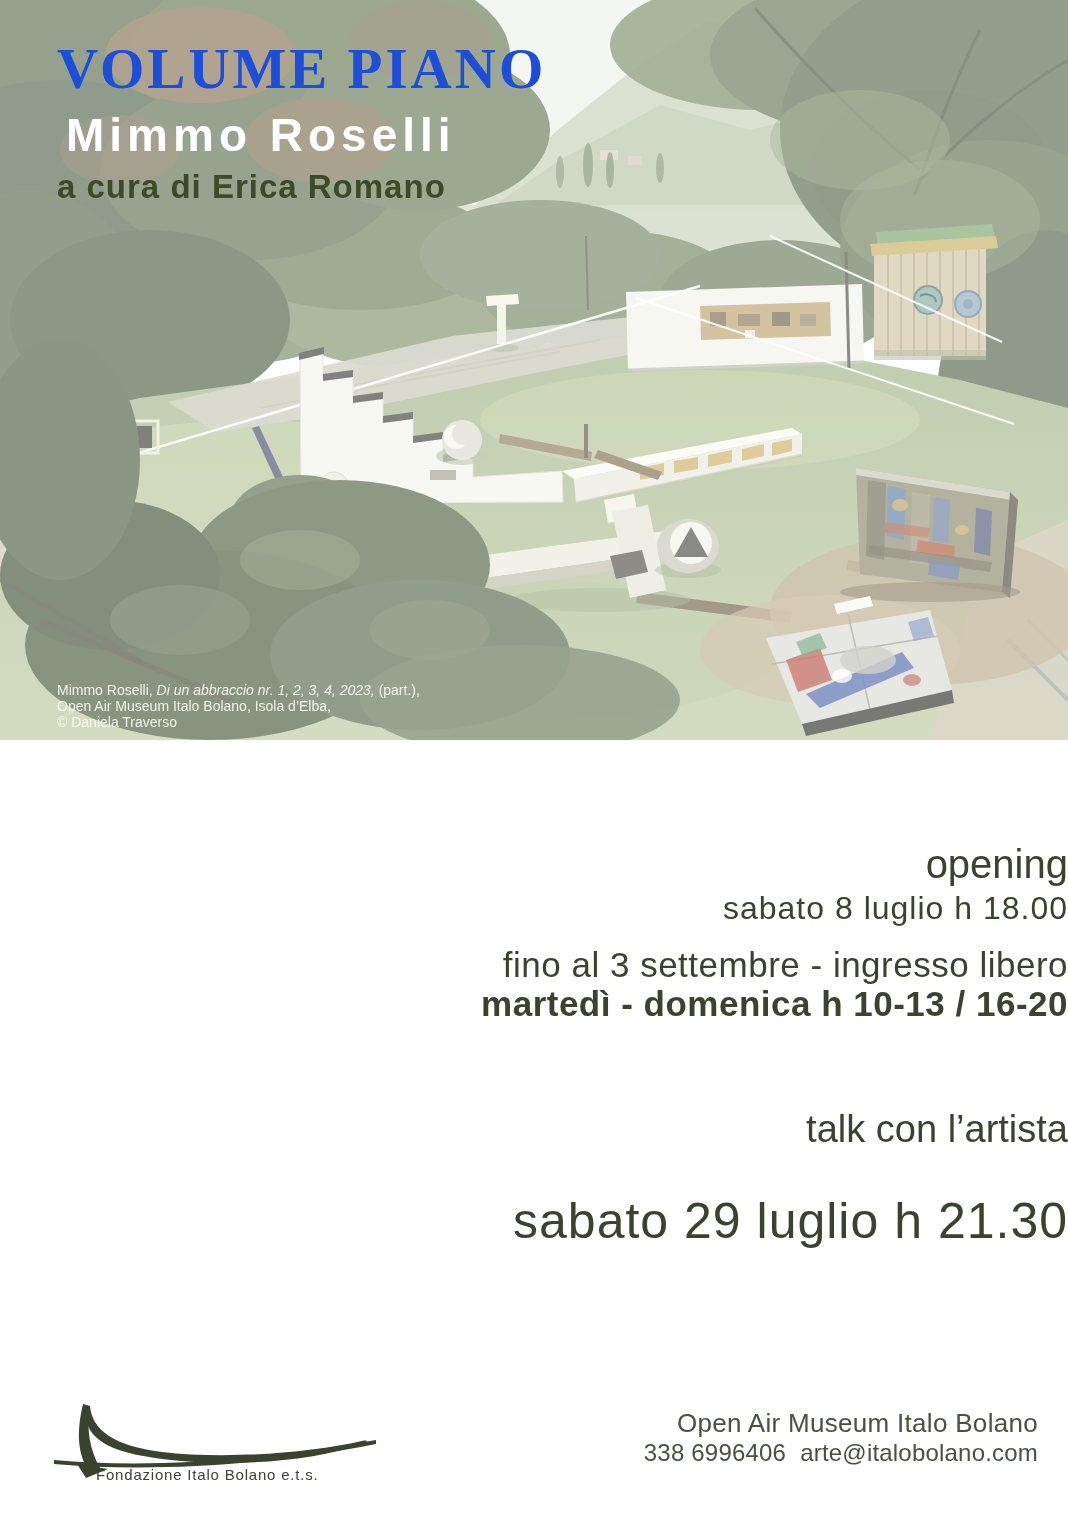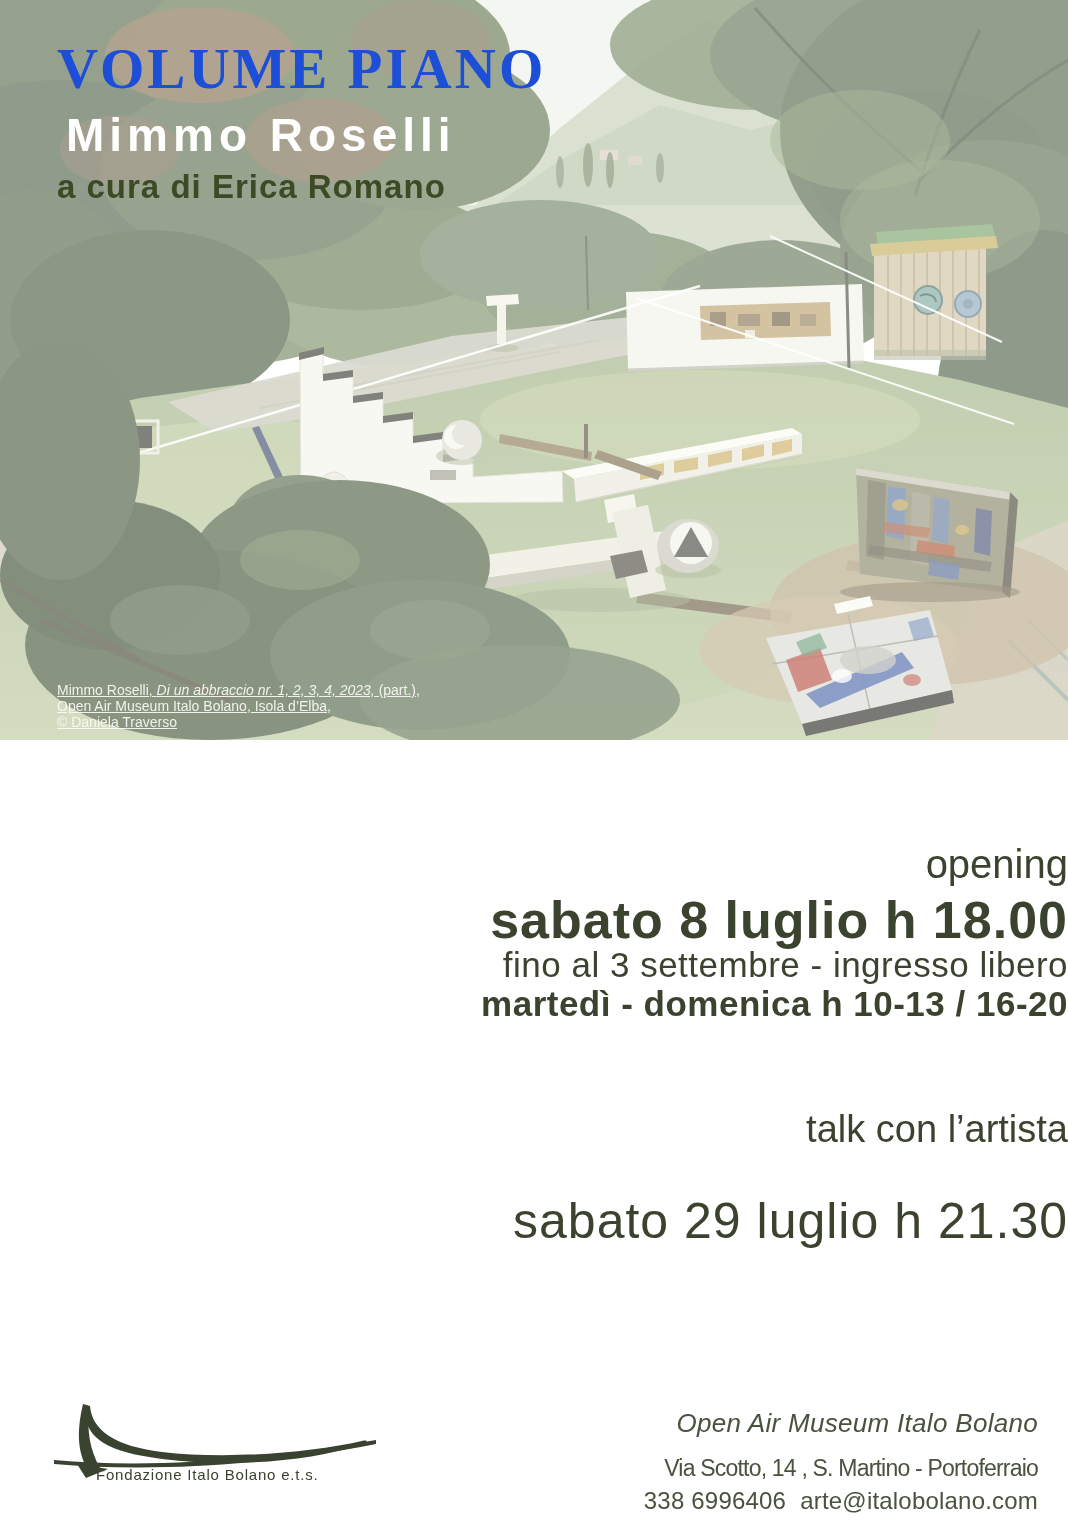--- a/index.html
+++ b/index.html
@@ -19,42 +19,42 @@
     position:absolute;left:57px;top:108px;
     font-weight:700;font-size:46px;letter-spacing:5px;color:#ffffff;white-space:nowrap;margin-left:9px;
   }
   .photo-curator{
     position:absolute;left:57px;top:168px;
     font-weight:700;font-size:33px;letter-spacing:1px;color:#3c4a26;white-space:nowrap;text-align:right;
   }
   .photo-caption{
     position:absolute;left:57px;top:682px;
     font-size:14px;line-height:16px;color:rgba(250,250,244,0.93);
-    font-weight:400;white-space:nowrap;text-decoration:underline;
+    font-weight:400;white-space:nowrap;
   }
   .photo-caption .it{font-style:italic;}
   
   .cline{position:absolute;left:0;right:0;text-align:right;color:#3b432f;white-space:nowrap;}
   .line-opening{top:842px;font-size:40px;font-weight:400;}
-  .line-open-date{top:890px;font-size:52px;font-weight:700;letter-spacing:1px;}
+  .line-open-date{top:890px;font-size:32px;font-weight:400;letter-spacing:1px;}
   .line-duration{top:945px;font-size:35px;font-weight:400;letter-spacing:0.5px;}
   .line-hours{top:984px;font-size:35px;font-weight:700;letter-spacing:0.5px;margin-left:36px;}
   .line-talk{top:1108px;font-size:38px;font-weight:400;}
   .line-talk-date{top:1192px;font-size:50px;font-weight:400;letter-spacing:1px;}
   
   .logo-mark{position:absolute;left:52px;top:1398px;}
   .logo-text{
     position:absolute;left:96px;top:1466px;
     font-size:15px;letter-spacing:0.8px;color:#3a4230;white-space:nowrap;
   }
   .contact{
     position:absolute;right:30px;top:1408px;width:500px;
     text-align:right;color:#49513f;white-space:nowrap;
   }
-  .contact .museum{font-size:26px;letter-spacing:0.3px;margin-bottom:16px;font-style:italic;}
+  .contact .museum{font-size:26px;letter-spacing:0.3px;margin-bottom:0;}
   .contact .address{font-size:23px;letter-spacing:-0.8px;margin-bottom:5px;}
   .contact .phone-mail{font-size:24px;letter-spacing:0.2px;}
   .contact .phone-mail .sep{display:inline-block;width:14px;}
 </style>
 </head>
 <body>
 
 <div class="poster">
 
   <div class="photo">
@@ -335,17 +335,16 @@
   <svg class="logo-mark" width="330" height="80" viewBox="0 0 330 80">
     <path d="M34,8 C30,38 52,54 110,61 C182,70 258,63 308,47 C315,44.5 317,42 312,42.5 C254,56 170,61 110,54 C62,48 40,32 38,8 Z" fill="#3a4230"></path>
     <path d="M2,62 C90,70 204,64 324,42 L324,46 C206,69 92,74 2,66 Z" fill="#3a4230"></path>
     <path d="M31,6 C24,36 26,56 37,74 L48,70 C38,52 34,32 38,8 Z" fill="#3a4230"></path>
     <polygon points="25,66 56,71 34,80" fill="#3a4230"></polygon>
   </svg>
   <div class="logo-text">Fondazione Italo Bolano e.t.s.</div>
 
   <div class="contact">
     <div class="museum">Open Air Museum Italo Bolano</div>
-    <div class="address">Via Scotto, 14 ,  S. Martino - Portoferraio</div>
     <div class="phone-mail"><span>338 6996406</span><span class="sep"></span><span>arte@italobolano.com</span></div>
   </div>
 
 </div>
 
 </body></html>

